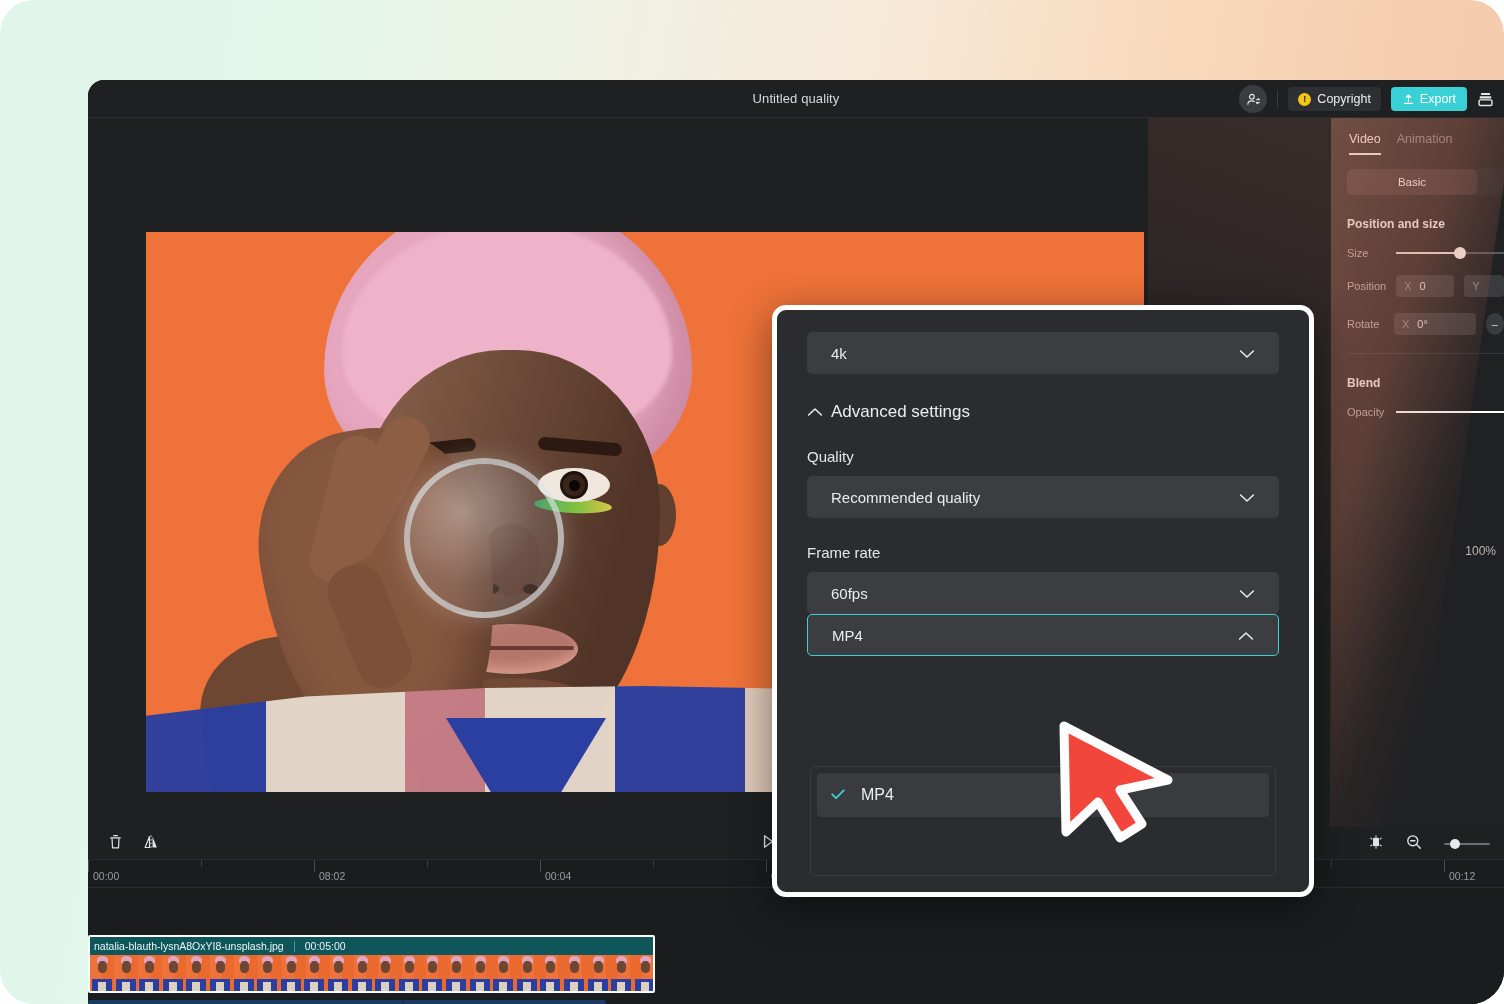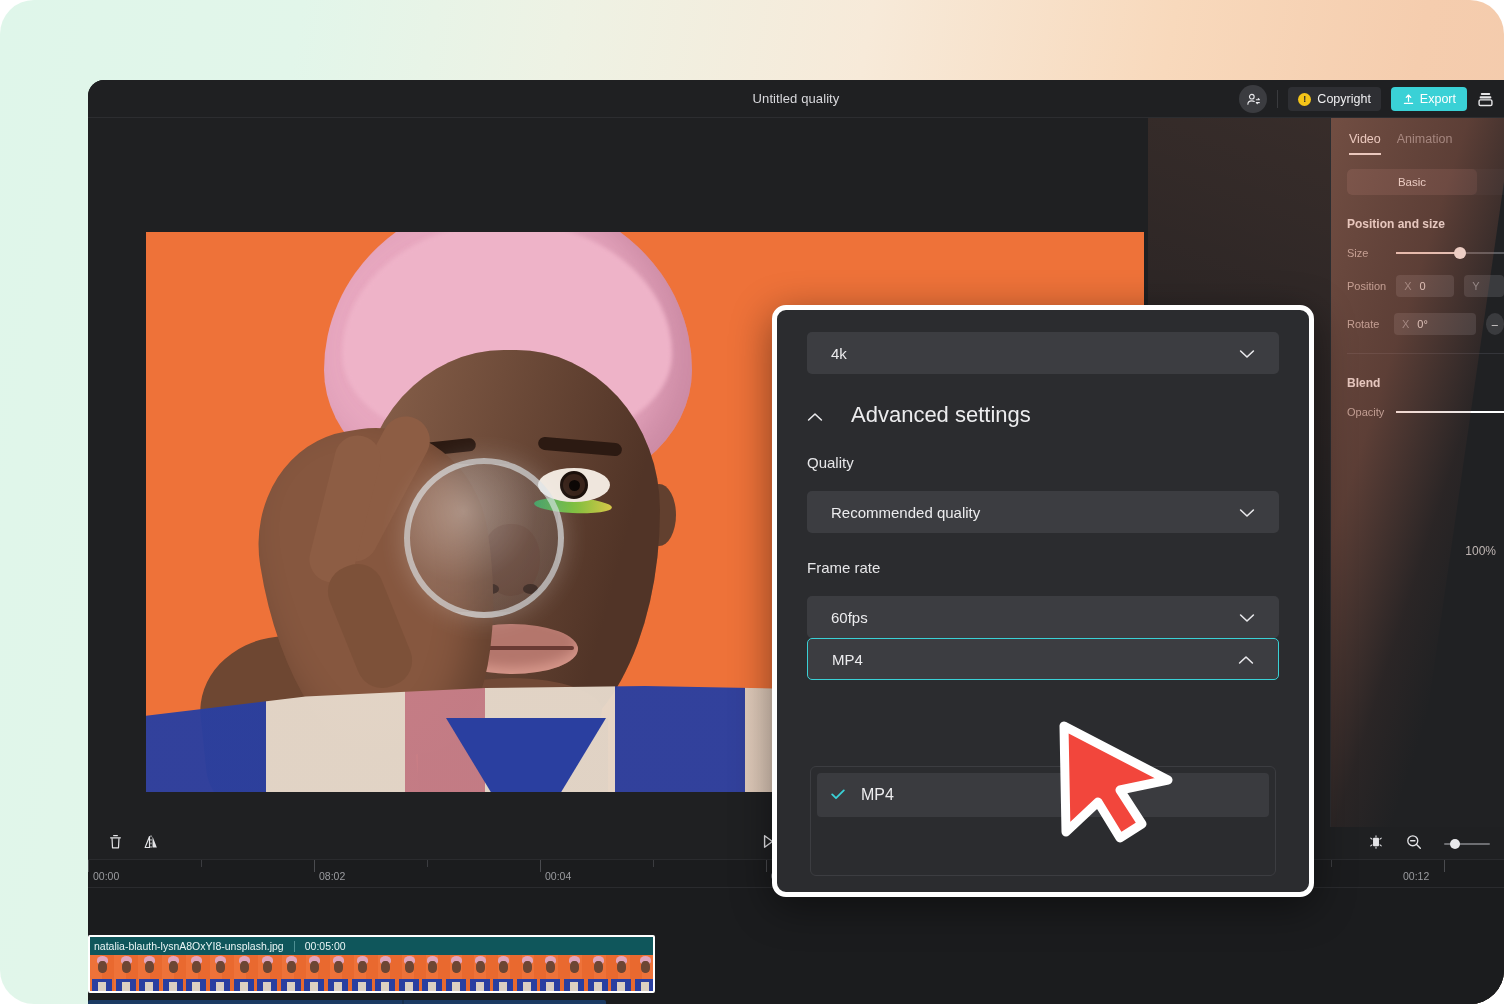--- a/index.html
+++ b/index.html
@@ -324,25 +324,25 @@
     box-shadow:0 10px 40px rgba(0,0,0,.45);
   }
   .m-pad{ padding:22px 30px 0 30px; }
   .m-select{
     height:42px; background:#3c3d41; border-radius:5px;
     display:flex;align-items:center;justify-content:space-between;
     padding:0 24px; font-size:15px; color:#ececee;
   }
   .m-select.focus{ background:#3c3d41; border:1.5px solid #3ad1d6; }
   .m-adv{
-    display:flex;align-items:center;gap:28px;
-    margin-top:28px; font-size:22px; color:#ececee;
+    display:flex;align-items:center;gap:8px;
+    margin-top:28px; font-size:17px; color:#ececee;
   }
   .m-lbl{ margin-top:26px; font-size:15px; color:#e6e6e8; }
-  .m-lbl + .m-select{ margin-top:20px;align-items:center; }
+  .m-lbl + .m-select{ margin-top:11px;align-items:center; }
   .chev{ display:inline-block; }
 
   #dropdown{
     position:absolute; left:810px; top:766px; width:466px; height:110px;
     background:#2b2c2f; border:1px solid #3c3d41; border-radius:6px;
     padding:6px; z-index:30;
   }
   .dd-item{
     height:44px; display:flex;align-items:center; gap:14px;
     padding-left:14px; font-size:16px; color:#ececee; border-radius:4px;
@@ -502,21 +502,21 @@
           <div class="tick major" style="left: 678px;"></div>
           <div class="rlabel" style="left: 683px;">00:06</div>
           <div class="tick minor" style="left: 791px;"></div>
           <div class="tick major" style="left: 904px;"></div>
           <div class="rlabel" style="left: 909px;">00:08</div>
           <div class="tick minor" style="left: 1017px;"></div>
           <div class="tick major" style="left: 1130px;"></div>
           <div class="rlabel" style="left: 1135px;">00:10</div>
           <div class="tick minor" style="left: 1243px;"></div>
           <div class="tick major" style="left: 1356px;"></div>
-          <div class="rlabel" style="left: 1315px;">00:12</div>
+          <div class="rlabel" style="left: 1361px;">00:12</div>
         </div>
 
       <div id="tracks">
 
         <div class="clip-video">
           <div class="clip-head">
             <span>natalia-blauth-lysnA8OxYI8-unsplash.jpg</span>
             <span class="sep"></span>
             <span>00:05:00</span>
           </div>

